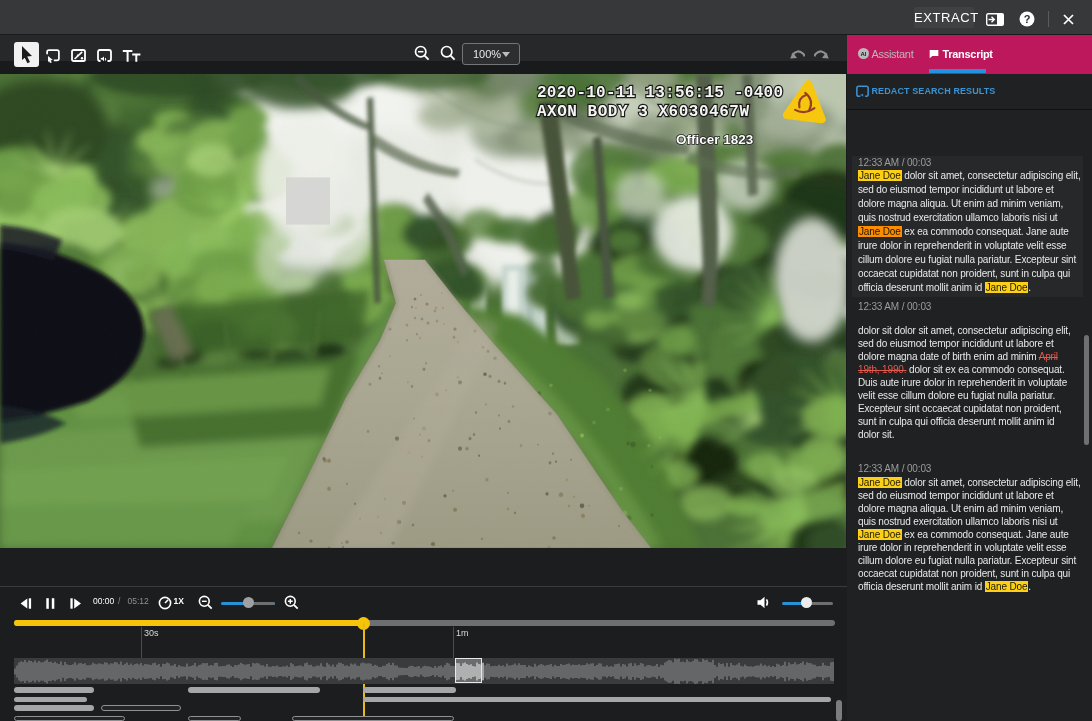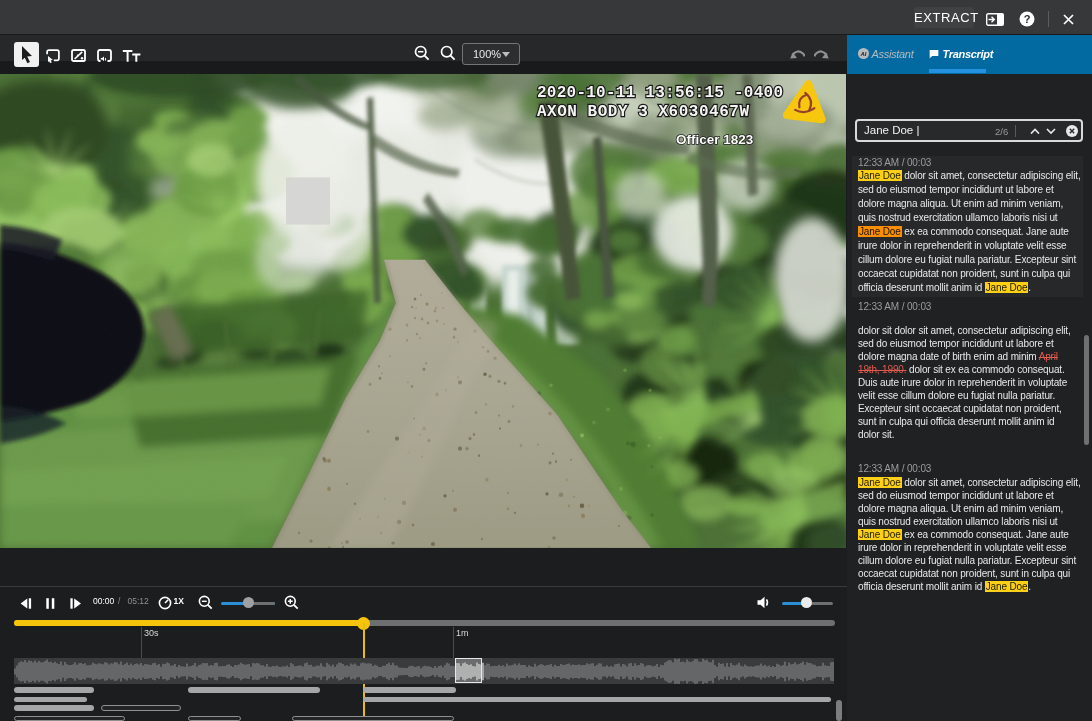--- a/index.html
+++ b/index.html
@@ -14,21 +14,21 @@
 
 #toolbar{left:0;top:35px;width:847px;height:26px;background:#262829;}
 #seltool{left:14px;top:7px;width:25px;height:25px;background:#f1f1f1;border-radius:3px;}
 .tico{position:absolute;top:12px;}
 #zoomdd{left:462px;top:8px;width:58px;height:22px;background:#2c2e2f;border:1px solid #737577;border-radius:3px;color:#e8e8e8;font-size:11px;line-height:20px;padding-left:10px;}
 #zoomdd:after{content:"";position:absolute;right:9px;top:8px;border-left:4px solid transparent;border-right:4px solid transparent;border-top:5px solid #bdbdbd;}
 
 #video{left:0;top:74px;width:846px;height:474px;background:#9aa893;overflow:hidden;}
 
 #panel{left:847px;top:35px;width:245px;height:686px;background:#1f2122;}
-#tabrow{left:0;top:0;width:245px;height:39px;background:#0369a1;font-style:italic;}
+#tabrow{left:0;top:0;width:245px;height:39px;background:#be185d;}
 #tabline{left:81.5px;top:34px;width:57.5px;height:3.5px;background:#2492e0;}
 .tabtxt{position:absolute;top:12.5px;font-size:11px;letter-spacing:-0.3px;}
 #rheader{left:0px;top:41px;width:245px;height:34px;border-bottom:1px solid #101112;}
 #rhtxt{left:24.5px;top:10px;color:#3b93d4;font-size:9px;font-weight:bold;letter-spacing:0.1px;}
 #searchbox{left:8px;top:84px;width:228px;height:23px;background:#28292a;border:2px solid #d9d9d9;border-radius:4px;}
 #sbtext{left:7px;top:3px;color:#f2f2f2;font-size:11.5px;}
 #sbcount{left:138px;top:5px;color:#9a9a9a;font-size:9.5px;}
 #sbdiv{left:158px;top:4px;width:1px;height:12px;background:#5a5a5a;}
 
 .entry{position:absolute;left:4.5px;width:231px;color:#e8e8e8;font-size:10px;letter-spacing:-0.15px;}
@@ -974,34 +974,26 @@
       <circle cx="5.5" cy="5.5" r="5.5" fill="#b9babb"></circle>
       <text x="5.5" y="8" text-anchor="middle" font-size="6" font-weight="bold" fill="#222" font-family="Liberation Sans">AI</text>
     </svg>
     <div class="tabtxt" style="left:24.5px;color:#b9babb">Assistant</div>
     <svg class="abs" style="left:81.5px;top:13.5px" width="10" height="10" viewBox="0 0 15 14">
       <path d="M1 1 H14 V10 H5 L1 13.5 Z" fill="#fff"></path>
     </svg>
     <div class="tabtxt" style="left:95.5px;color:#fff;font-weight:bold">Transcript</div>
     <div class="abs" id="tabline"></div>
   </div>
-  <div class="abs" id="searchbox">
-    <div class="abs" id="sbtext">Jane Doe |</div>
-    <div class="abs" id="sbcount">2/6</div>
-    <div class="abs" id="sbdiv"></div>
-    <svg class="abs" style="left:172.5px;top:6.5px" width="10" height="6.5" viewBox="0 0 10 6.5">
-      <path d="M1 5.6 L5 1.5 L9 5.6" fill="none" stroke="#e8e8e8" stroke-width="1.6"></path>
+  <div class="abs" id="rheader">
+    <svg class="abs" style="left:9px;top:9px" width="13" height="13" viewBox="0 0 15 14">
+      <path d="M5 12.5 H3 Q1 12.5 1 10.5 V3 Q1 1 3 1 H12 Q14 1 14 3 V10.5 Q14 12.5 12 12.5 H10.5" fill="none" stroke="#3b93d4" stroke-width="1.8"></path>
+      <path d="M4.5 10.5 h2 l2 -1.8 v5 l-2 -1.8 h-2 z" fill="#3b93d4" transform="scale(0.75) translate(2.5,3.6)"></path>
     </svg>
-    <svg class="abs" style="left:188.5px;top:6.5px" width="10" height="6.5" viewBox="0 0 10 6.5">
-      <path d="M1 1 L5 5.1 L9 1" fill="none" stroke="#e8e8e8" stroke-width="1.6"></path>
-    </svg>
-    <svg class="abs" style="left:209px;top:3.5px" width="12" height="12" viewBox="0 0 12 12">
-      <circle cx="6" cy="6" r="6" fill="#e9e9e9"></circle>
-      <path d="M3.8 3.8 L8.2 8.2 M8.2 3.8 L3.8 8.2" stroke="#2a2b2c" stroke-width="1.4"></path>
-    </svg>
+    <div class="abs" id="rhtxt">REDACT SEARCH RESULTS</div>
   </div>
   <div class="abs" style="left:4.5px;top:120.5px;width:231px;height:141px;background:#27282a"></div>
 <div class="entry" style="left:0;top:0;width:245px;height:600px">
 <div class="ts abs" style="left:11px;top:121.5px">12:33 AM / 00:03</div>
 <div class="tl abs" style="left:11px;top:133.8px"><span class="hy">Jane Doe</span> dolor sit amet, consectetur adipiscing elit,</div>
         <div class="tl abs" style="left:11px;top:147.8px">sed do eiusmod tempor incididunt ut labore et</div>
         <div class="tl abs" style="left:11px;top:161.8px">dolore magna aliqua. Ut enim ad minim veniam,</div>
         <div class="tl abs" style="left:11px;top:175.8px">quis nostrud exercitation ullamco laboris nisi ut</div>
         <div class="tl abs" style="left:11px;top:189.8px"><span class="ho">Jane Doe</span> ex ea commodo consequat. Jane aute</div>
         <div class="tl abs" style="left:11px;top:203.8px">irure dolor in reprehenderit in voluptate velit esse</div>

